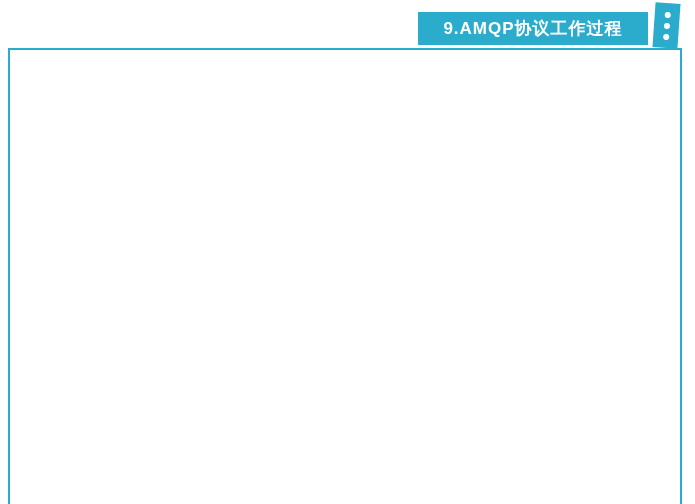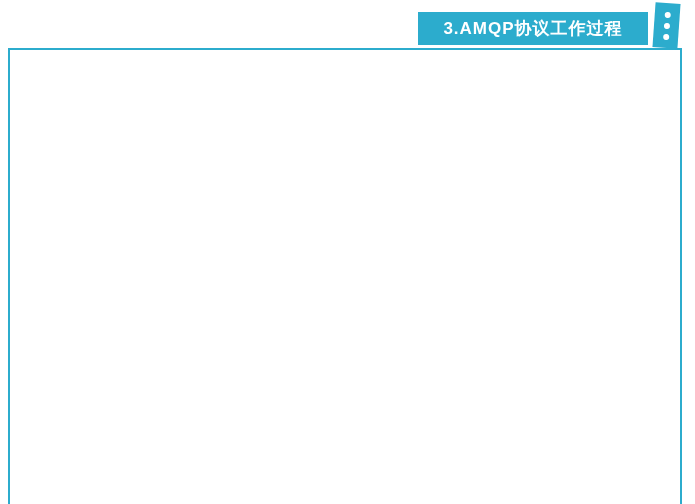--- a/index.html
+++ b/index.html
@@ -118,21 +118,21 @@
     font-size:12px; color:#111;
     display:flex; align-items:center; justify-content:center;
   }
   .arrow-svg { position:absolute; overflow:visible; }
   .arrow-label { font-family:"Liberation Sans","DejaVu Sans",sans-serif; }
 </style>
 </head>
 <body>
 
 <div class="section-tab">
-  <span>3.AMQP协议工作过程</span>
+  <span>9.AMQP协议工作过程</span>
 </div>
 <div class="dots-ribbon">
   <span class="dot"></span>
   <span class="dot"></span>
   <span class="dot"></span>
 </div>
 
 <div class="main-box"></div>
 
 <div class="para-lines">

